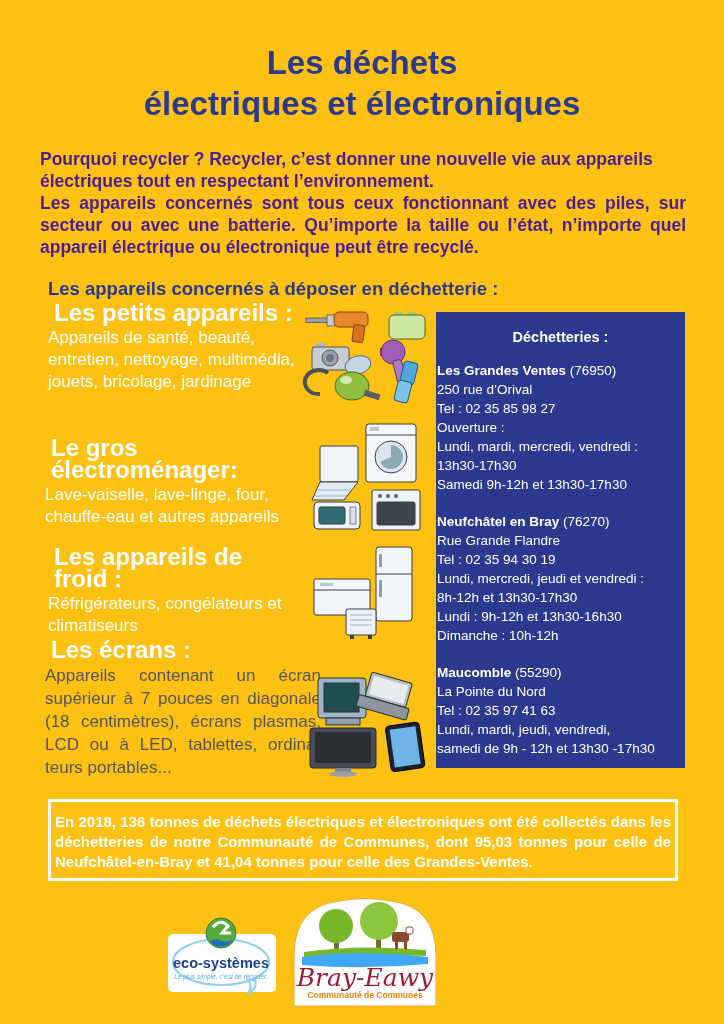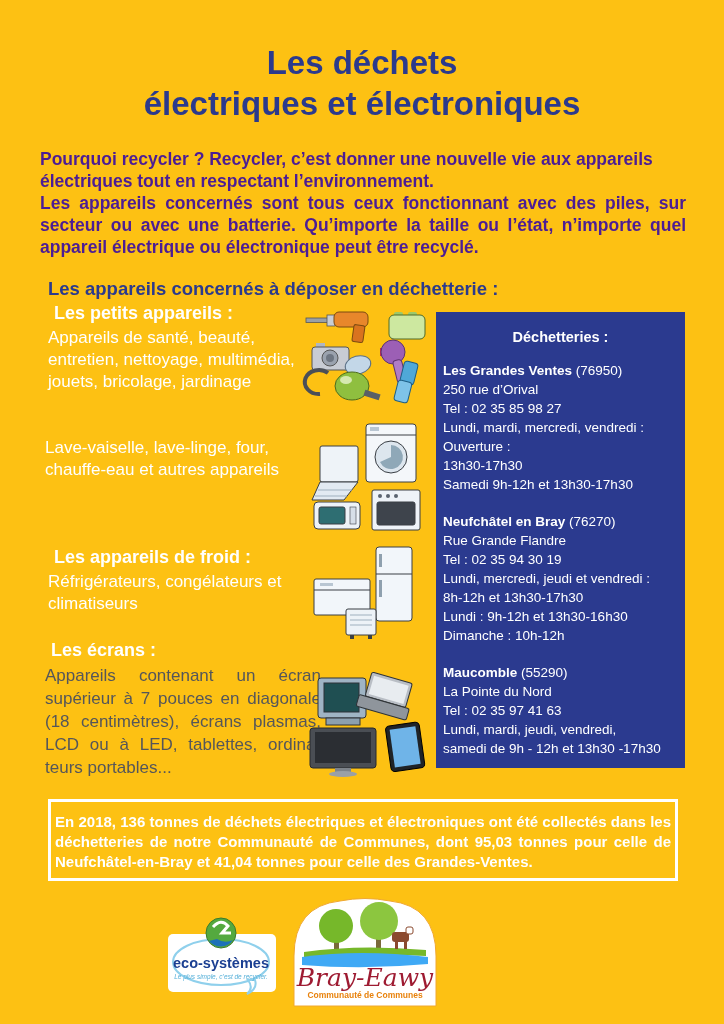--- a/index.html
+++ b/index.html
@@ -20,33 +20,33 @@
   }
   .intro p { margin:0; }
   .intro p.just { text-align:justify; }
   
   .list-heading {
     position:absolute; left:44px; top:274px; margin:4px; width:560px;
     color:#2B3A8D; font-size:18.5px; font-weight:bold;
   }
   
   .cat { position:absolute; color:#FFFFFF; }
-  .cat h3 { margin:0 0 3px 6px; font-size:18px; line-height:22px; font-weight:bold; }
+  .cat h3 { margin:0 0 3px 6px; font-size:24px; line-height:22px; font-weight:bold; }
   .cat p  { margin:0; font-size:17px; line-height:22px; font-weight:normal; }
   .cat--petits  { left:48px; top:302px; width:262px; }
   .cat--gros    { left:45px; top:437px; width:268px; }
   .cat--froid   { left:48px; top:546px; width:252px; }
   .cat--ecrans  { left:45px; top:639px; width:276px; }
   .cat--ecrans p { color:#55565A; text-align:justify; line-height:23px; }
   
   .illus { position:absolute; }
   
   .panel {
     position:absolute; left:436px; top:312px; width:249px; height:456px;
-    background:#2B3A8F; color:#FFFFFF; box-sizing:border-box; padding:14px 7px;
+    background:#2B3A8F; color:#FFFFFF; box-sizing:border-box; padding:14px 1px;
     font-size:13.5px; line-height:19px;
   }
   .panel h3 { margin:2px 0 14px 0; text-align:center; font-size:14.5px; font-weight:bold; }
   .panel .loc { margin-bottom:18px; }
   .panel .line { white-space:nowrap; }
   .panel .b { font-weight:bold; }
   
   .stats {
     position:absolute; left:48px; top:799px; width:630px; height:82px;
     border:3px solid #FFFFFF; box-sizing:border-box; padding:10px 4px;
@@ -106,20 +106,21 @@
       <ellipse cx="50" cy="76" rx="6" ry="4" fill="#D6E9B0"></ellipse>
       <rect x="68" y="88" width="16" height="6" fill="#5A5F66" transform="rotate(18 76 91)"></rect>
     </g>
     <g>
       <rect x="106" y="58" width="14" height="22" rx="3" fill="#4FA8D8" stroke="#1D5E85" transform="rotate(14 113 69)"></rect>
       <rect x="100" y="77" width="14" height="21" rx="3" fill="#7EC3E8" stroke="#1D5E85" transform="rotate(14 107 87)"></rect>
     </g>
   </svg>
 
   <section class="cat cat--gros">
+    <h3>Le gros électroménager:</h3>
     <p>Lave-vaiselle, lave-linge, four, chauffe-eau et autres appareils</p>
   </section>
   <svg class="illus" style="left:310px; top:418px;" width="122" height="114" viewBox="0 0 122 114">
     <g>
       <rect x="56" y="6" width="50" height="58" rx="3" fill="#F4F7FA" stroke="#3A3F45"></rect>
       <line x1="56" y1="17" x2="106" y2="17" stroke="#3A3F45"></line>
       <rect x="60" y="9" width="9" height="4" fill="#B9C6D2"></rect>
       <circle cx="81" cy="39" r="16" fill="#DDE6EE" stroke="#3A3F45"></circle>
       <path d="M81 39 L81 27 A12 12 0 1 1 70 44 Z" fill="#8FA8B8"></path>
     </g>
@@ -196,22 +197,22 @@
     </g>
   </svg>
 
   <aside class="panel">
     <h3>Déchetteries :</h3>
 
     <div class="loc">
       <div class="line"><span class="b">Les Grandes Ventes</span> <span>(76950)</span></div>
       <div class="line">250 rue d’Orival</div>
       <div class="line">Tel : 02 35 85 98 27</div>
+      <div class="line">Ouverture :</div>
       <div class="line">Lundi, mardi, mercredi, vendredi :</div>
-      <div class="line">Ouverture :</div>
       <div class="line">13h30-17h30</div>
       <div class="line">Samedi 9h-12h et 13h30-17h30</div>
     </div>
 
     <div class="loc">
       <div class="line"><span class="b">Neufchâtel en Bray</span> <span>(76270)</span></div>
       <div class="line">Rue Grande Flandre</div>
       <div class="line">Tel : 02 35 94 30 19</div>
       <div class="line">Lundi, mercredi, jeudi et vendredi :</div>
       <div class="line">8h-12h et 13h30-17h30</div>

